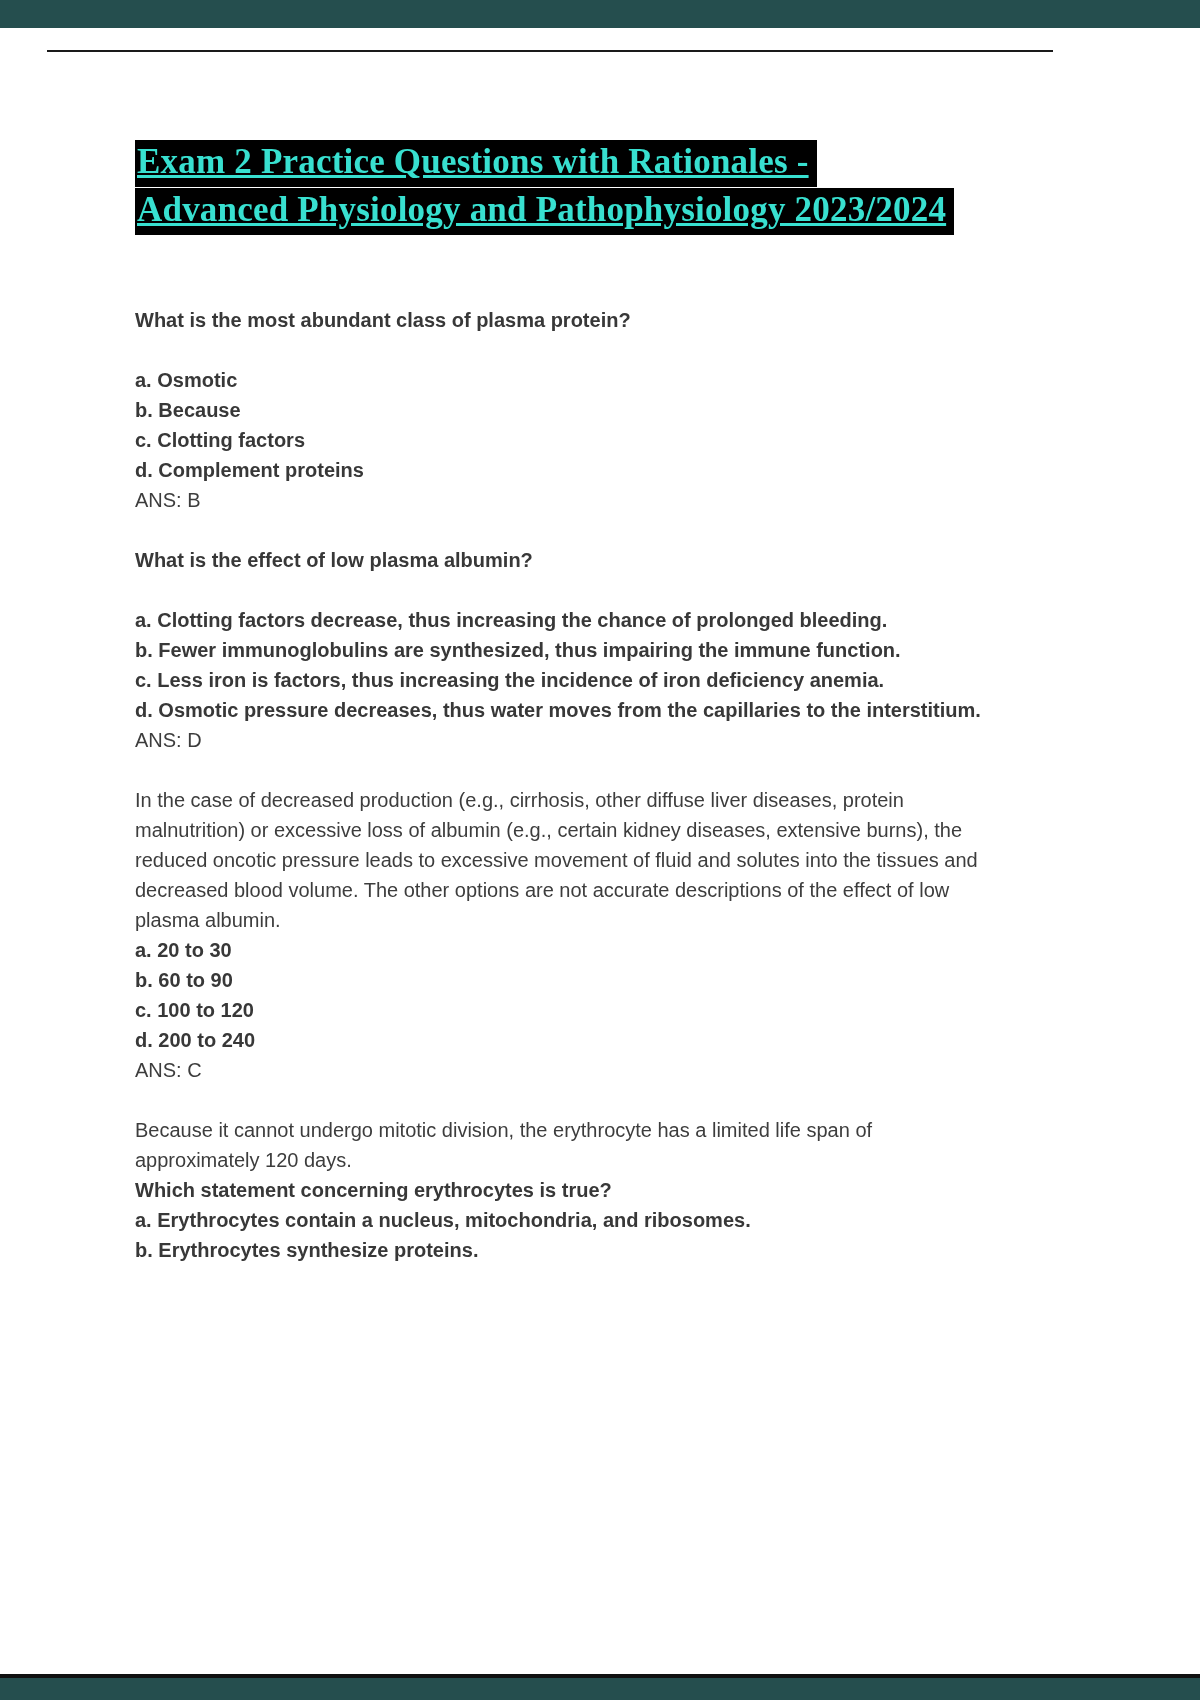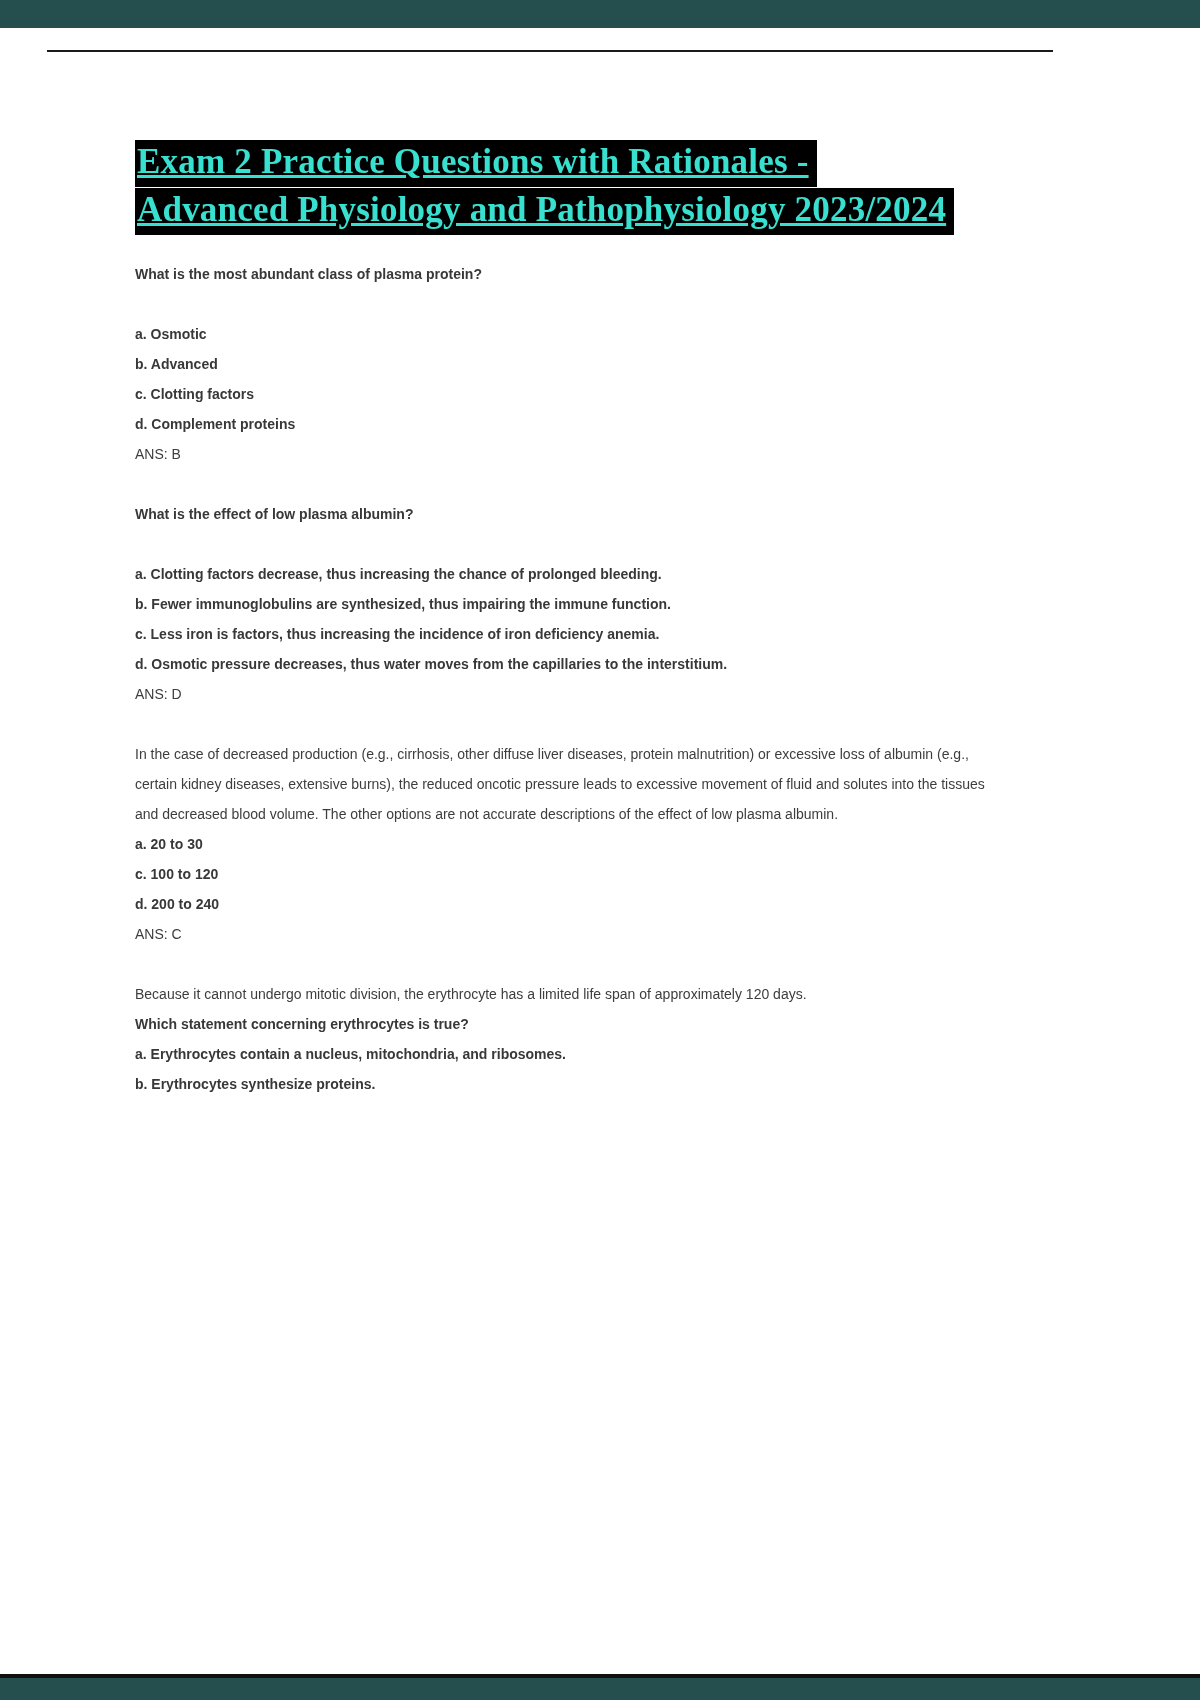--- a/index.html
+++ b/index.html
@@ -54,22 +54,22 @@
     letter-spacing: 0.2px;
   }
   .title-line {
     background: var(--title-bg, #000000);
     color: var(--title-text, #38e0d0);
     text-decoration: underline;
     padding: 2px 8px 6px 2px;
     box-decoration-break: clone;
   }
   .blocks {
-    margin-top: 25px;
-    font-size: 14px;
+    margin-top: 71px;
+    font-size: 20px;
     line-height: 30px;
   }
   .blocks p {
     margin: 0;
   }
   .question, .option {
     font-weight: bold;
     color: var(--body-text-bold, #383838);
   }
   .answer, .rationale {
@@ -85,35 +85,36 @@
 
 <div class="page">
   <div class="top-bar"></div>
   <hr class="top-rule">
   <div class="content">
     <h1 class="title"><span class="title-line">Exam 2 Practice Questions with Rationales -</span><br><span class="title-line">Advanced Physiology and Pathophysiology 2023/2024</span></h1>
     <div class="blocks" id="blocks">
         <p class="question">What is the most abundant class of plasma protein?</p>
         <div class="spacer"></div>
         <p class="option">a. Osmotic</p>
-        <p class="option">b. Advanced</p>
+        <p class="option">b. Because</p>
         <p class="option">c. Clotting factors</p>
         <p class="option">d. Complement proteins</p>
         <p class="answer">ANS: B</p>
         <div class="spacer"></div>
         <p class="question">What is the effect of low plasma albumin?</p>
         <div class="spacer"></div>
         <p class="option">a. Clotting factors decrease, thus increasing the chance of prolonged bleeding.</p>
         <p class="option">b. Fewer immunoglobulins are synthesized, thus impairing the immune function.</p>
         <p class="option">c. Less iron is factors, thus increasing the incidence of iron deficiency anemia.</p>
         <p class="option">d. Osmotic pressure decreases, thus water moves from the capillaries to the interstitium.</p>
         <p class="answer">ANS: D</p>
         <div class="spacer"></div>
         <p class="rationale">In the case of decreased production (e.g., cirrhosis, other diffuse liver diseases, protein malnutrition) or excessive loss of albumin (e.g., certain kidney diseases, extensive burns), the reduced oncotic pressure leads to excessive movement of fluid and solutes into the tissues and decreased blood volume. The other options are not accurate descriptions of the effect of low plasma albumin.</p>
         <p class="option">a. 20 to 30</p>
+        <p class="option">b. 60 to 90</p>
         <p class="option">c. 100 to 120</p>
         <p class="option">d. 200 to 240</p>
         <p class="answer">ANS: C</p>
         <div class="spacer"></div>
         <p class="rationale">Because it cannot undergo mitotic division, the erythrocyte has a limited life span of approximately 120 days.</p>
         <p class="question">Which statement concerning erythrocytes is true?</p>
         <p class="option">a. Erythrocytes contain a nucleus, mitochondria, and ribosomes.</p>
         <p class="option">b. Erythrocytes synthesize proteins.</p>
       </div>
   </div>

